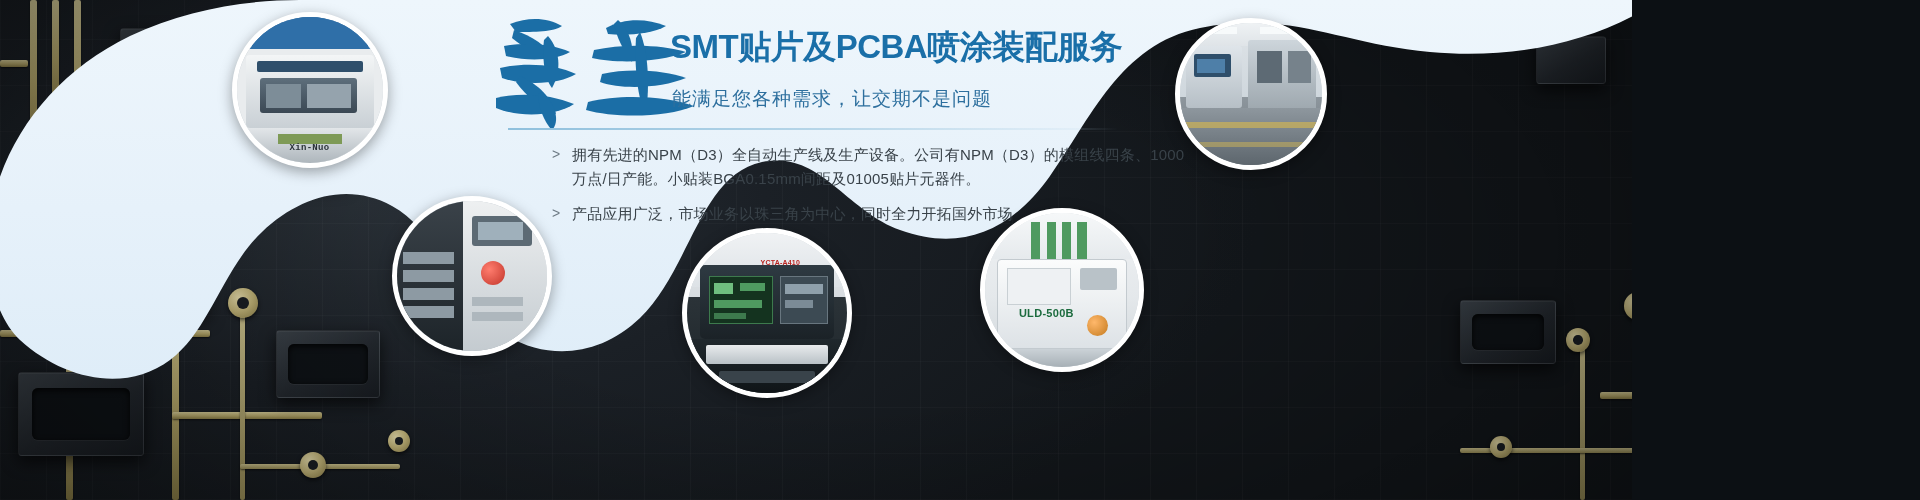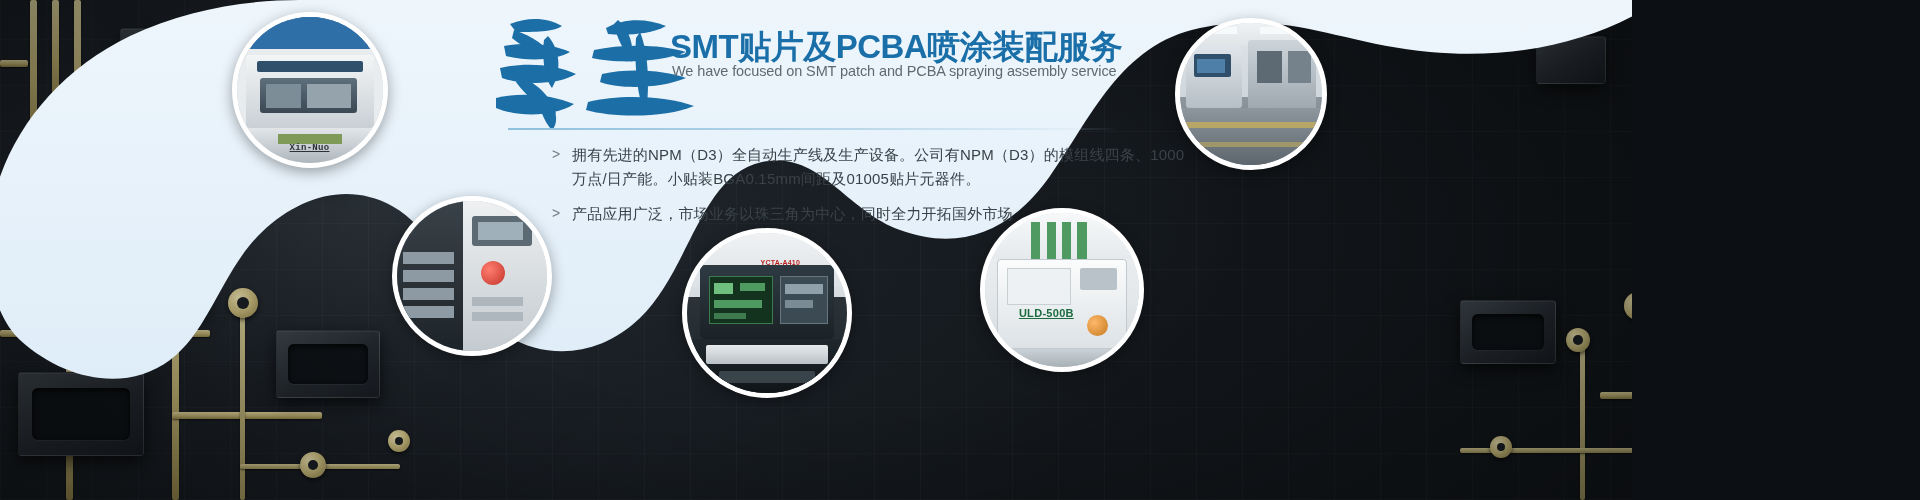--- a/index.html
+++ b/index.html
@@ -151,21 +151,21 @@
   }
 
   
   .c4 { left: 980px; top: 208px; width: 164px; height: 164px; }
   .c4 .inner {
     background: linear-gradient(180deg, #f0f2f4 0%, #e4e8eb 55%, #cfd5d9 100%);
   }
 
   .photo-label {
     position: absolute; font-size: 9px; font-weight: bold;
-    color: #2a3238; letter-spacing: .3px; text-decoration: underline;
+    color: #2a3238; letter-spacing: .3px;
   }
   .brand-tag {
     position: absolute; font-size: 7px; font-weight: bold;
     color: #b8231f; letter-spacing: .2px;
   }
   .mono-small {
     font-family: "Liberation Mono", "DejaVu Sans Mono", monospace;
   }
 
   
@@ -311,21 +311,21 @@
           <path d="M128,14 C140,24 144,40 142,56 C134,46 126,30 124,18 Z"></path>
           <path d="M104,44 C132,38 170,38 196,46 C172,56 128,58 102,52 Z"></path>
           <path d="M150,26 C158,46 160,76 156,108 C148,96 144,62 146,32 Z"></path>
           <path d="M112,68 C138,62 174,64 196,72 C172,82 132,84 110,76 Z"></path>
           <path d="M98,96 C130,88 176,90 204,100 C176,112 124,112 96,104 Z"></path>
         </g>
       </svg>
     </div>
 
     <div class="headline">SMT贴片及PCBA喷涂装配服务</div>
-    <div class="subtitle-en">We have focused on SMT patch and PCBA spraying assembly service</div>
+    <div class="tagline-cn">能满足您各种需求，让交期不是问题</div>
 
     <div class="divider"></div>
 
     <div class="bullets">
       <div class="bullet">
         <span class="bullet-mark">&gt;</span>
         <span class="bullet-text">拥有先进的NPM（D3）全自动生产线及生产设备。公司有NPM（D3）的模组线四条、1000万点/日产能。小贴装BGA0.15mm间距及01005贴片元器件。</span>
       </div>
       <div class="bullet">
         <span class="bullet-mark">&gt;</span>

